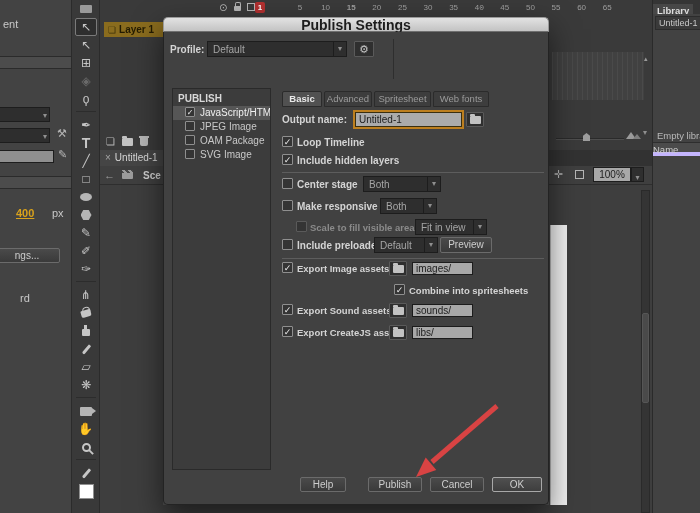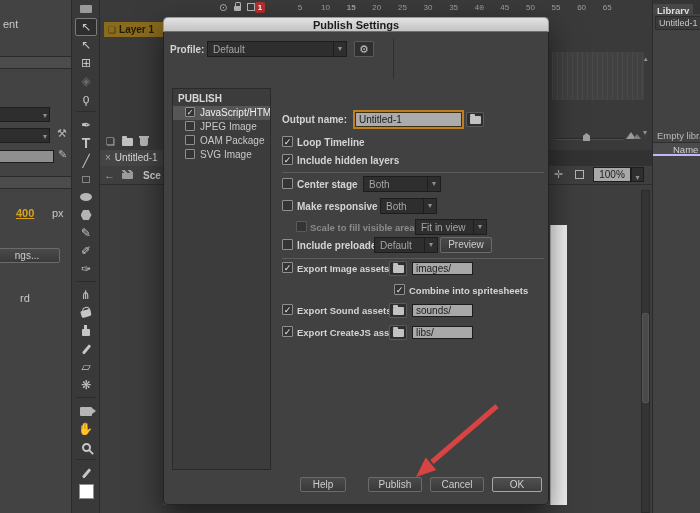--- a/index.html
+++ b/index.html
@@ -75,24 +75,24 @@
   #stage-strip{left:550px;top:225px;width:17px;height:280px;background:#f2f2f2;border-left:1px solid #b9b9b9}
   #vscroll{left:641px;top:190px;width:9px;height:323px;background:#343434;border:1px solid #2a2a2a}
   #vthumb{left:642px;top:313px;width:7px;height:90px;background:#4a4a4a;border:1px solid #565656;border-radius:2px}
   
   #lib{left:652px;top:0;width:48px;height:513px;background:#424242;border-left:1px solid #2a2a2a}
   #lib-tabbar{position:absolute;left:0;top:0;width:48px;height:14px;background:#353535;white-space:nowrap;overflow:hidden}
   #lib-tab{display:inline-block;height:14px;background:#474747;color:#dedede;font-size:9.5px;font-weight:bold;line-height:14px;padding:0 4px}
   #lib-tab2{display:inline-block;color:#9a9a9a;font-size:9.5px;line-height:14px;padding-left:3px}
   #lib-sel{position:absolute;left:2px;top:16px;width:46px;height:14px;background:#3a3a3a;border:1px solid #2c2c2c;color:#c9c9c9;font-size:9px;line-height:12px;padding-left:3px;white-space:nowrap;overflow:hidden}
   #lib-empty{position:absolute;left:4px;top:130px;font-size:9.5px;color:#b9b9b9;white-space:nowrap}
-  #lib-name{position:absolute;left:0;top:142px;width:48px;height:14px;background:#4b4b4b;border-top:1px solid #2e2e2e;border-bottom:2px solid #c4b5fd;color:#cfcfcf;font-size:9.5px;line-height:13px;padding-left:20px}
+  #lib-name{position:absolute;left:0;top:142px;width:48px;height:14px;background:#4b4b4b;border-top:1px solid #2e2e2e;border-bottom:4px solid #c4b5fd;color:#cfcfcf;font-size:9.5px;line-height:13px;padding-left:0}
   
   #dlg{left:163px;top:17px;width:386px;height:488px;z-index:10;box-shadow:0 12px 28px rgba(0,0,0,.55)}
-  #dlg-title{position:absolute;left:0;top:0;width:100%;height:15px;background:linear-gradient(#e2e2e2,#c3c3c3);border-radius:5px 5px 0 0;border:1px solid #9a9a9a;border-bottom:1px solid #6f6f6f;color:#1c1c1c;font-size:11px;font-weight:bold;text-align:center;line-height:15px}
+  #dlg-title{position:absolute;left:0;top:0;width:100%;height:15px;background:linear-gradient(#e2e2e2,#c3c3c3);border-radius:5px 5px 0 0;border:1px solid #9a9a9a;border-bottom:1px solid #6f6f6f;color:#1c1c1c;font-size:14px;font-weight:bold;text-align:center;line-height:15px}
   #dlg-body{position:absolute;left:0;top:15px;width:100%;height:473px;background:#414141;border:1px solid #232323;border-top:none;border-radius:0 0 5px 5px}
   .lb{position:absolute;font-size:10px;font-weight:bold;color:#d4d4d4;white-space:nowrap}
   .lb.sm{font-size:9.5px}
   .lb.dim{color:#8a8a8a}
   .cb{position:absolute;width:11px;height:11px;background:#343434;border:1px solid #8f8f8f;border-radius:1px;color:#ececec;font-size:9px;line-height:10px;text-align:center;font-weight:bold}
   .cb.dim{border-color:#5a5a5a}
   .dd{position:absolute;height:16px;background:#2e2e2e;border:1px solid #1d1d1d;font-size:10px;color:#a5a5a5}
   .dd .t{position:absolute;left:5px;top:2px;right:15px;overflow:hidden;white-space:nowrap}
   .dd .b{position:absolute;right:0;top:0;width:13px;height:14px;border-left:1px solid #1d1d1d;text-align:center;line-height:13px}
   .dline{position:absolute;left:119px;width:262px;height:1px;background:#5d5d5d}
@@ -295,20 +295,26 @@
     <div class="vline" style="left:230px;top:22px;height:40px"></div>
 
     <div id="fmt">
         <div class="fmt-h">PUBLISH</div>
         <div class="fmt-row sel"><span class="cb">✓</span><span>JavaScript/HTML</span></div>
         <div class="fmt-row"><span class="cb"></span><span>JPEG Image</span></div>
         <div class="fmt-row"><span class="cb"></span><span>OAM Package</span></div>
         <div class="fmt-row"><span class="cb"></span><span>SVG Image</span></div>
       </div>
 
+    <div id="tabs">
+        <span class="tab active" style="width: 40px;">Basic</span>
+        <span class="tab" style="width: 48px;">Advanced</span>
+        <span class="tab" style="width: 57px;">Spritesheet</span>
+        <span class="tab" style="width: 56px;">Web fonts</span>
+      </div>
 
     <span class="lb" style="left:119px;top:97px">Output name:</span>
     <div id="out-name" class="abs">Untitled-1</div>
     <div class="fbtn" style="left:303px;top:95px">
         <span class="i-folder"></span>
       </div>
 
     <span class="cb" style="left:119px;top:119px">✓</span>
     <span class="lb" style="left:134px;top:120px">Loop Timeline</span>
 

